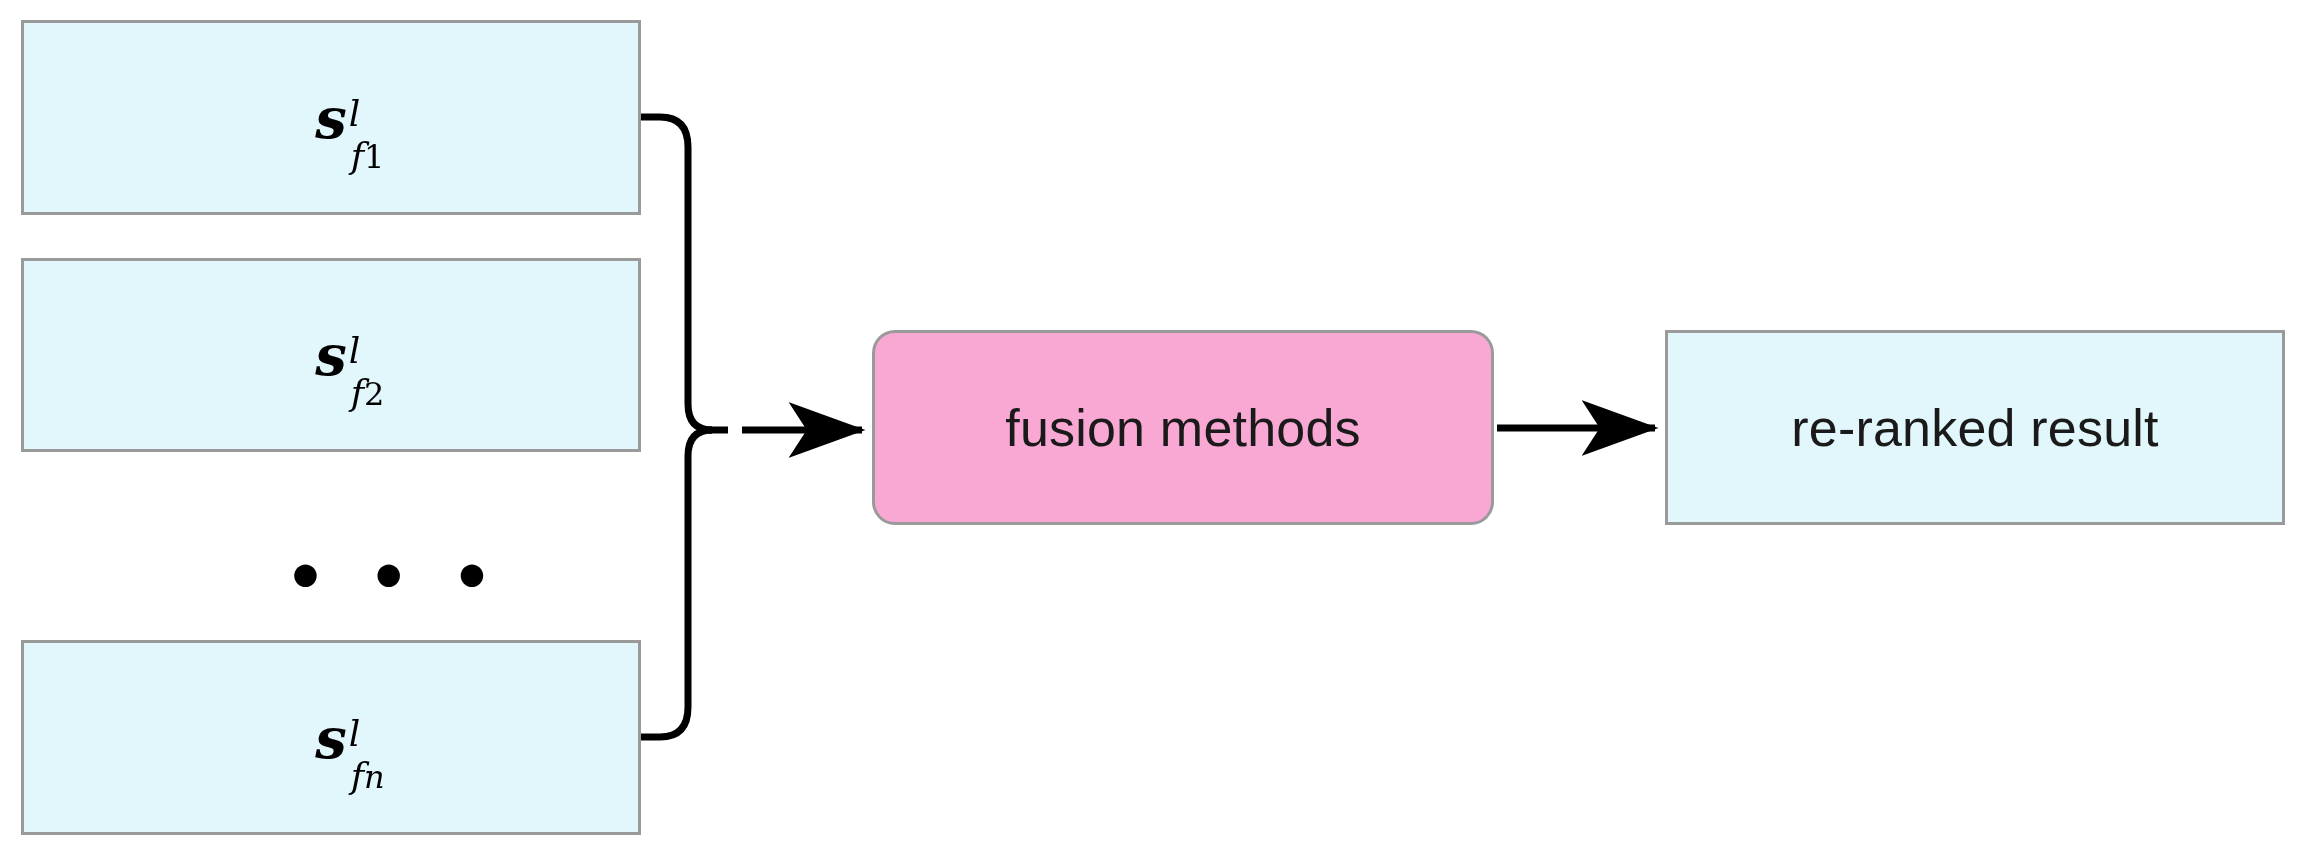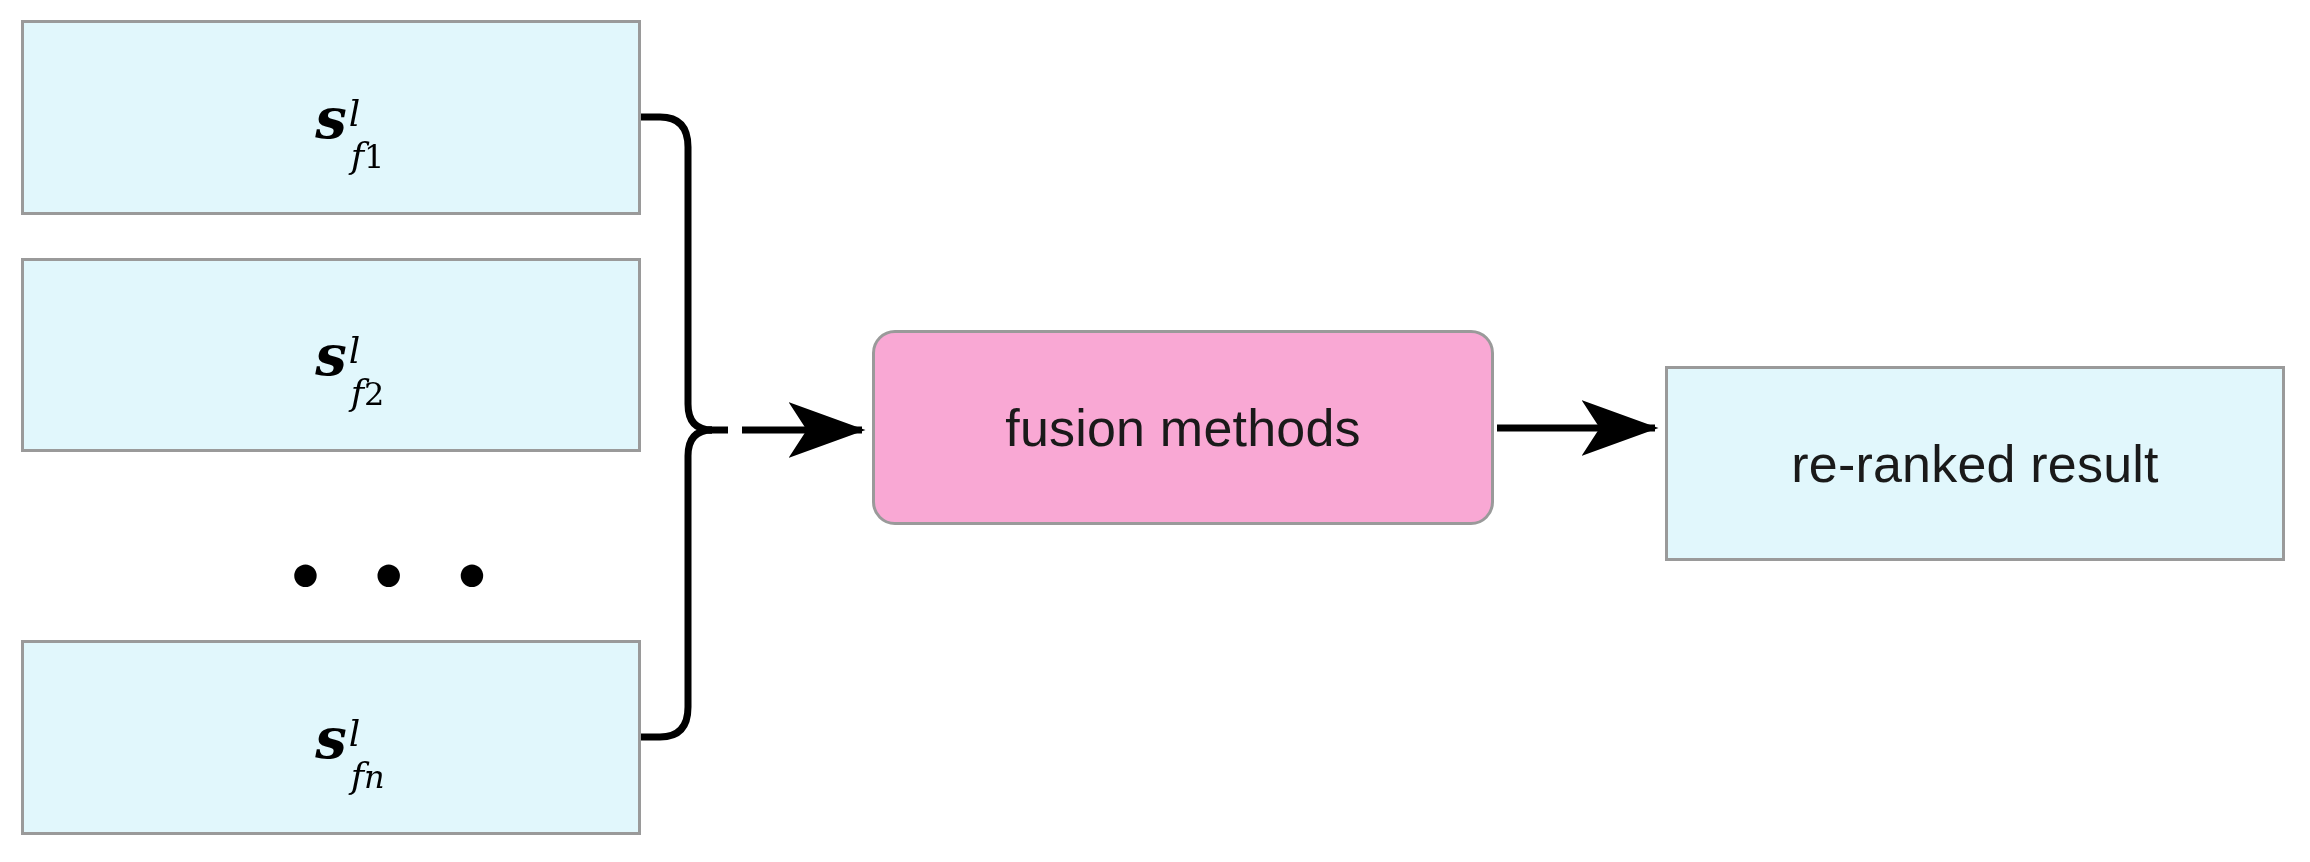--- a/index.html
+++ b/index.html
@@ -154,17 +154,17 @@
   <div class="node node-score" style="left:21px; top:640px; width:620px; height:195px;">
     <span class="mathlabel">
       <span class="base">s</span><span class="scripts"><span class="sup">l</span><span class="sub"><span>f</span><span class="idxi">n</span></span></span>
     </span>
   </div>
 
   <div class="node node-process" style="left:872px; top:330px; width:622px; height:195px;">
     <span class="node-label-plain">fusion methods</span>
   </div>
 
-  <div class="node node-result" style="left:1665px; top:330px; width:620px; height:195px;margin-top:36px;">
+  <div class="node node-result" style="left:1665px; top:330px; width:620px; height:195px;">
     <span class="node-label-plain">re-ranked result</span>
   </div>
 
 </div>
 
 </body></html>

